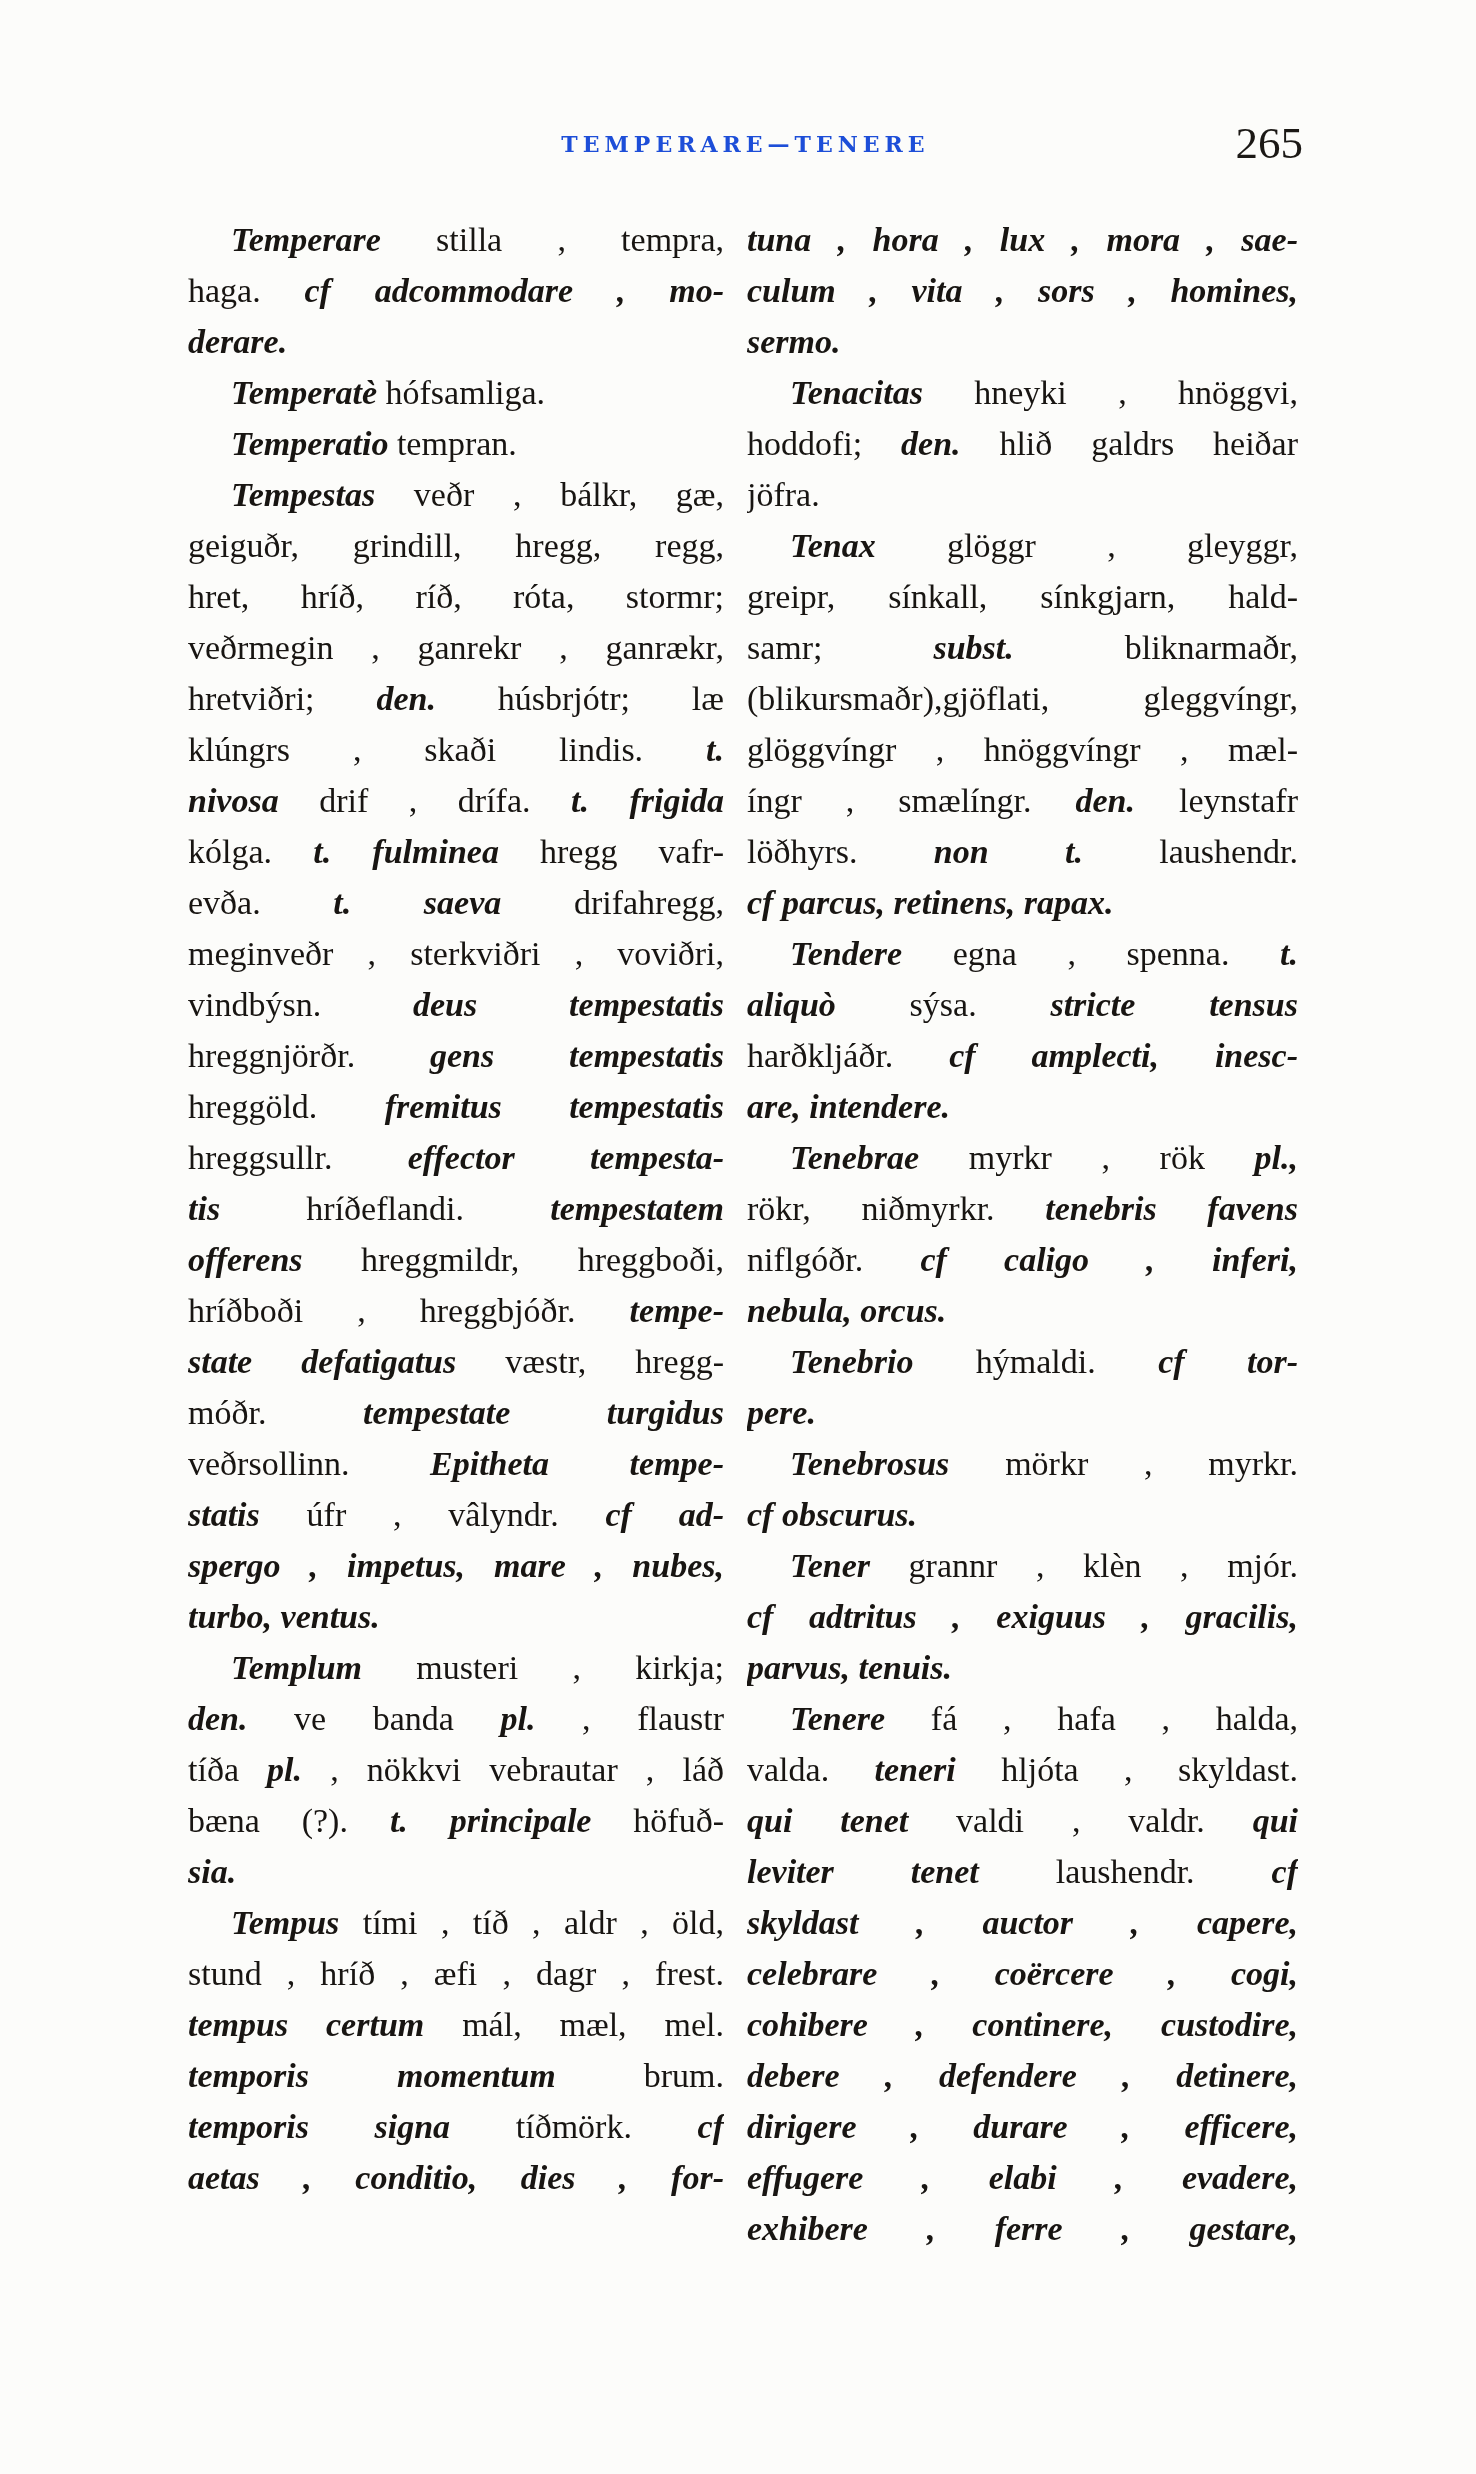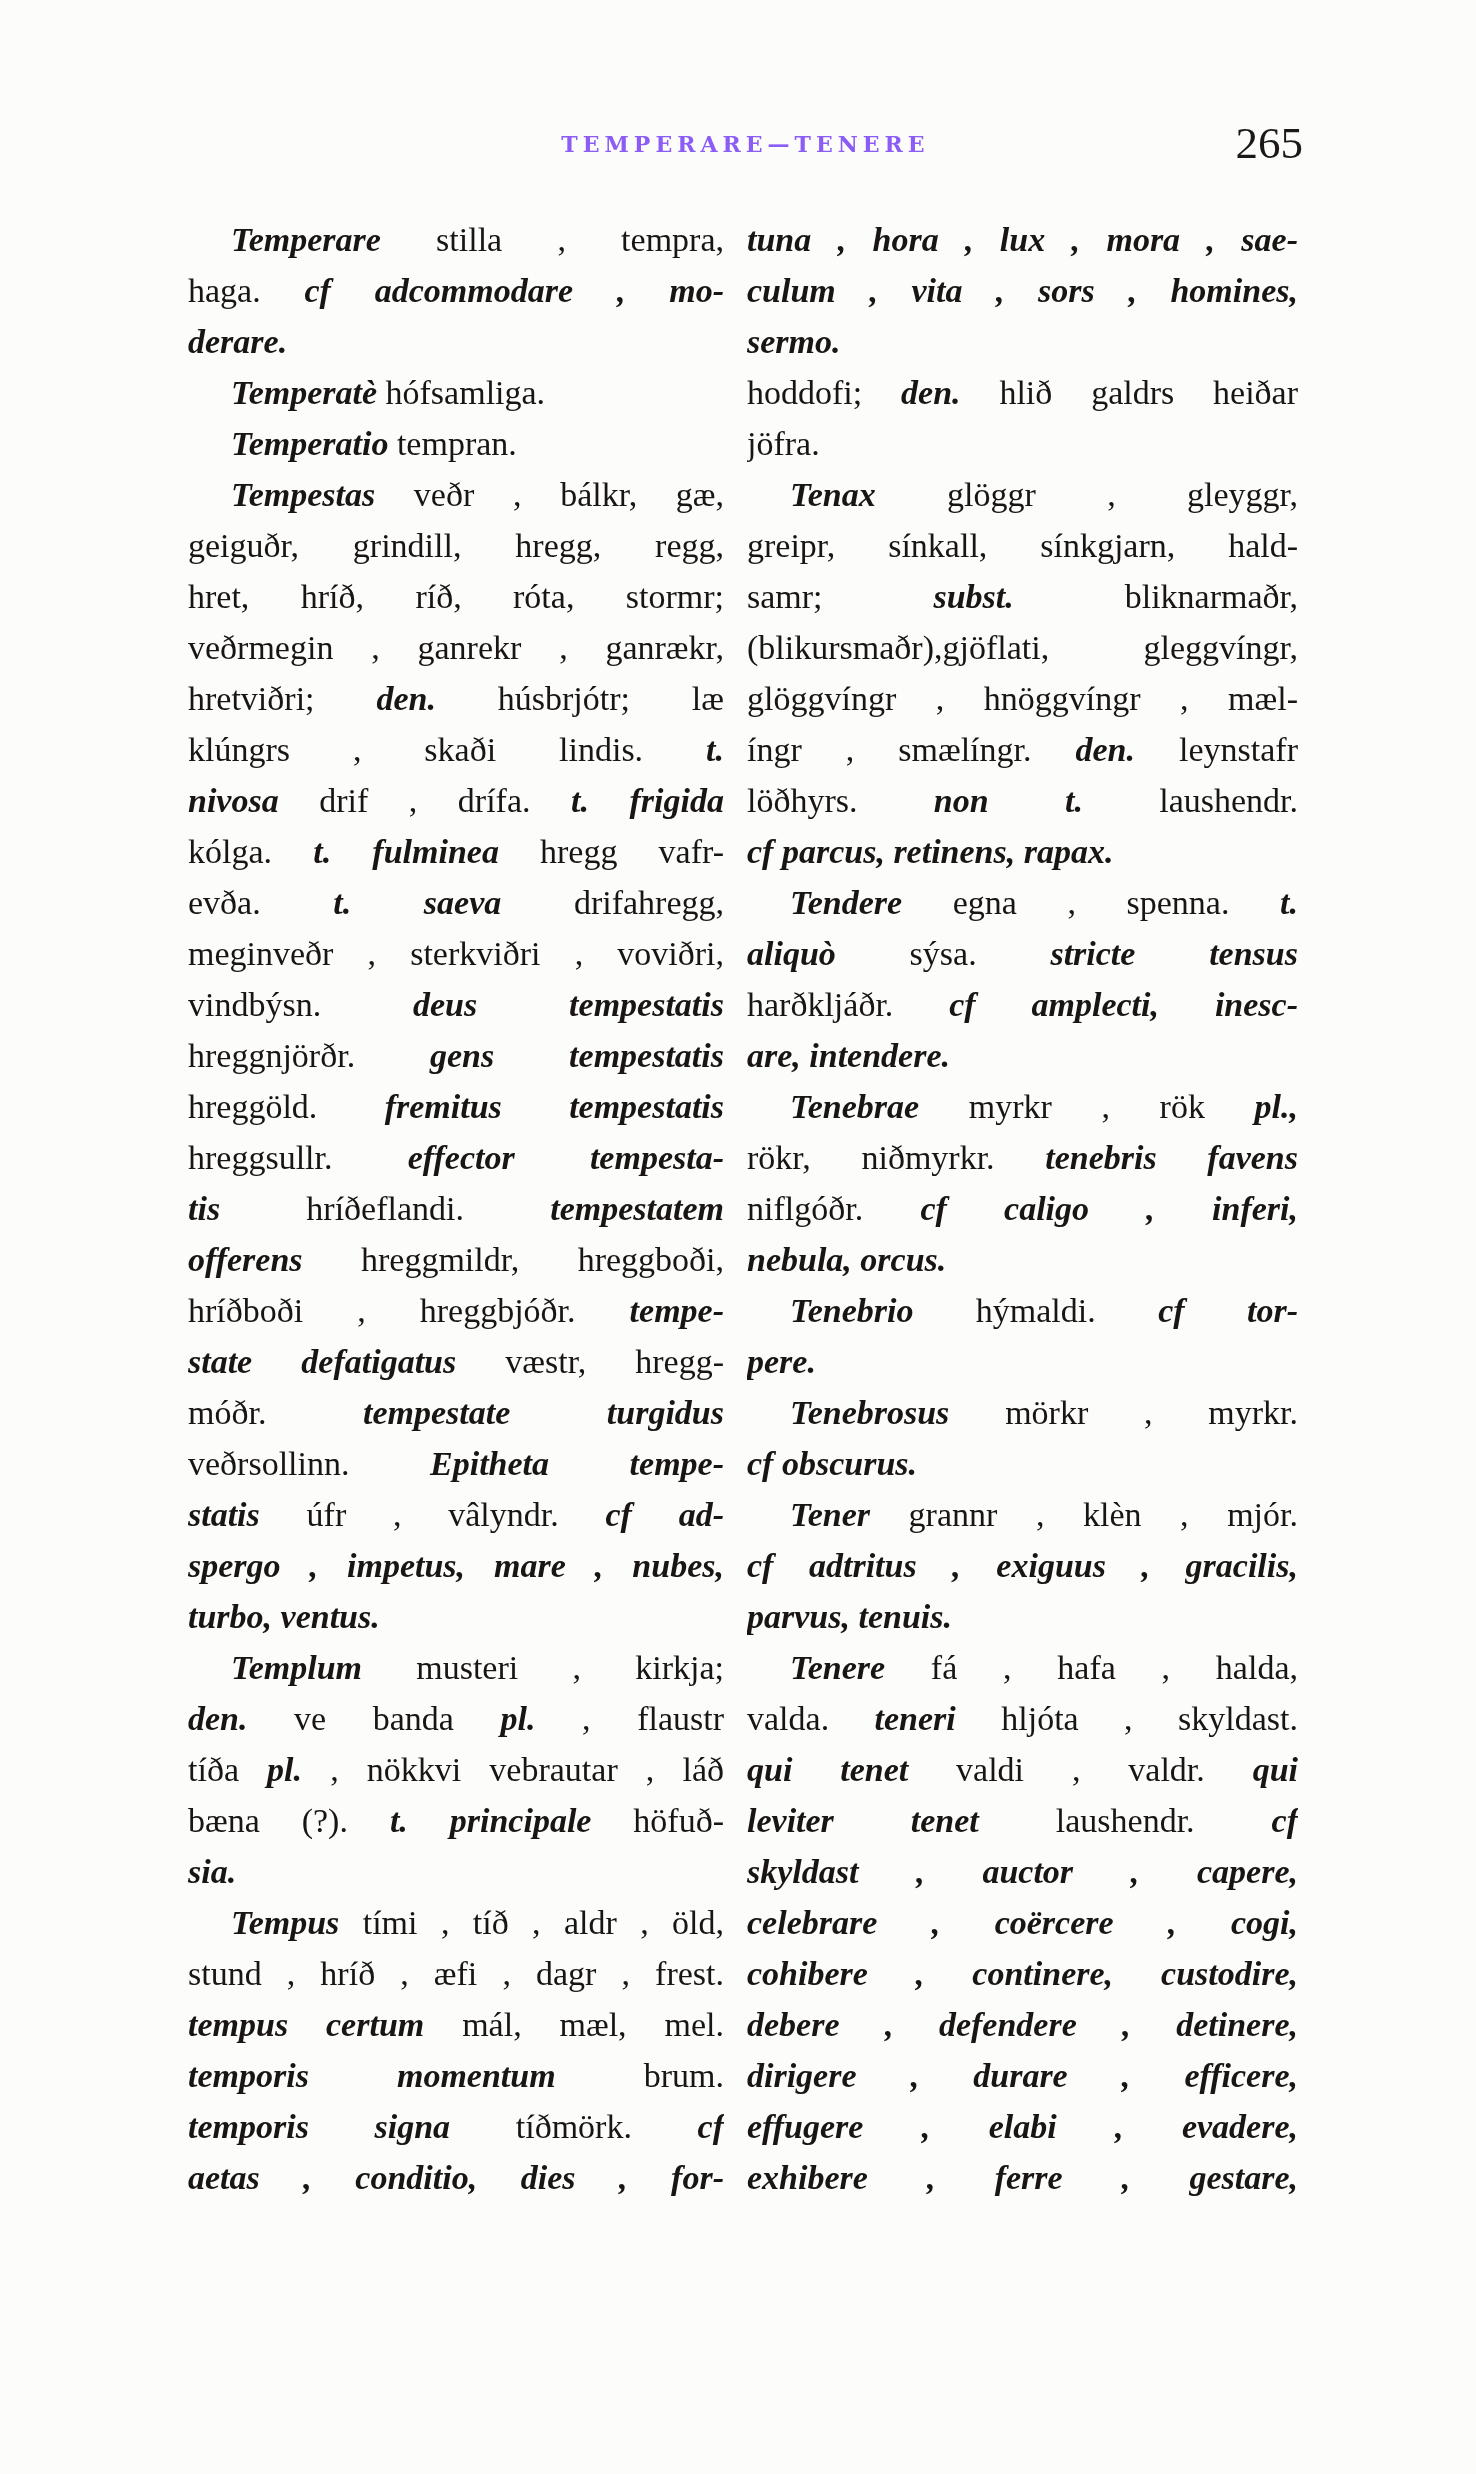--- a/index.html
+++ b/index.html
@@ -4,21 +4,21 @@
 <style>
   html,body{margin:0;padding:0;background:#fcfcfa;}
   .page{
     position:relative;width:1477px;height:2475px;background:#fcfcfa;
     font-family:"Liberation Serif",serif;color:#181512;overflow:hidden;
   }
   .header{position:absolute;left:188px;top:124px;width:1115px;height:49px;}
   .running-title{
     position:absolute;left:0;right:0;text-align:center;top:6.6px;
     font-family:"DejaVu Serif",serif;font-weight:700;font-size:22px;
-    letter-spacing:5px;color:#8b5cf6;
+    letter-spacing:5px;color:#1d4ed8;
   }
   .page-number{
     position:absolute;right:0;top:-6.6px;
     font-family:"Liberation Serif",serif;font-size:45px;color:#1b1815;
   }
   .col{position:absolute;top:214px;}
   .col-left{left:188px;width:536px;}
   .col-right{left:747px;width:551px;}
   .line{
     height:51px;line-height:51px;font-size:34px;overflow:hidden;
@@ -75,20 +75,21 @@
       <div class="line just"><span class="seg-r">stund , hríð , æfi , dagr , frest.</span></div>
       <div class="line just"><span class="seg-b">tempus certum</span><span class="seg-r"> mál, mæl, mel.</span></div>
       <div class="line just"><span class="seg-b">temporis momentum</span><span class="seg-r"> brum.</span></div>
       <div class="line just"><span class="seg-b">temporis signa</span><span class="seg-r"> tíðmörk. </span><span class="seg-b">cf</span></div>
       <div class="line just"><span class="seg-b">aetas , conditio, dies , for-</span></div>
     </div>
   <div class="col col-right" id="col-right">
       <div class="line just"><span class="seg-b">tuna , hora , lux , mora , sae-</span></div>
       <div class="line just"><span class="seg-b">culum , vita , sors , homines,</span></div>
       <div class="line"><span class="seg-b">sermo.</span></div>
+      <div class="line just ind"><span class="seg-b">Tenacitas</span><span class="seg-r"> hneyki , hnöggvi,</span></div>
       <div class="line just"><span class="seg-r">hoddofi; </span><span class="seg-b">den.</span><span class="seg-r"> hlið galdrs heiðar</span></div>
       <div class="line"><span class="seg-r">jöfra.</span></div>
       <div class="line just ind"><span class="seg-b">Tenax</span><span class="seg-r"> glöggr , gleyggr,</span></div>
       <div class="line just"><span class="seg-r">greipr, sínkall, sínkgjarn, hald-</span></div>
       <div class="line just"><span class="seg-r">samr; </span><span class="seg-b">subst.</span><span class="seg-r"> bliknarmaðr,</span></div>
       <div class="line just"><span class="seg-r">(blikursmaðr),gjöflati, gleggvíngr,</span></div>
       <div class="line just"><span class="seg-r">glöggvíngr , hnöggvíngr , mæl-</span></div>
       <div class="line just"><span class="seg-r">íngr , smælíngr. </span><span class="seg-b">den.</span><span class="seg-r"> leynstafr</span></div>
       <div class="line just"><span class="seg-r">löðhyrs. </span><span class="seg-b">non t.</span><span class="seg-r"> laushendr.</span></div>
       <div class="line"><span class="seg-b">cf parcus, retinens, rapax.</span></div>

